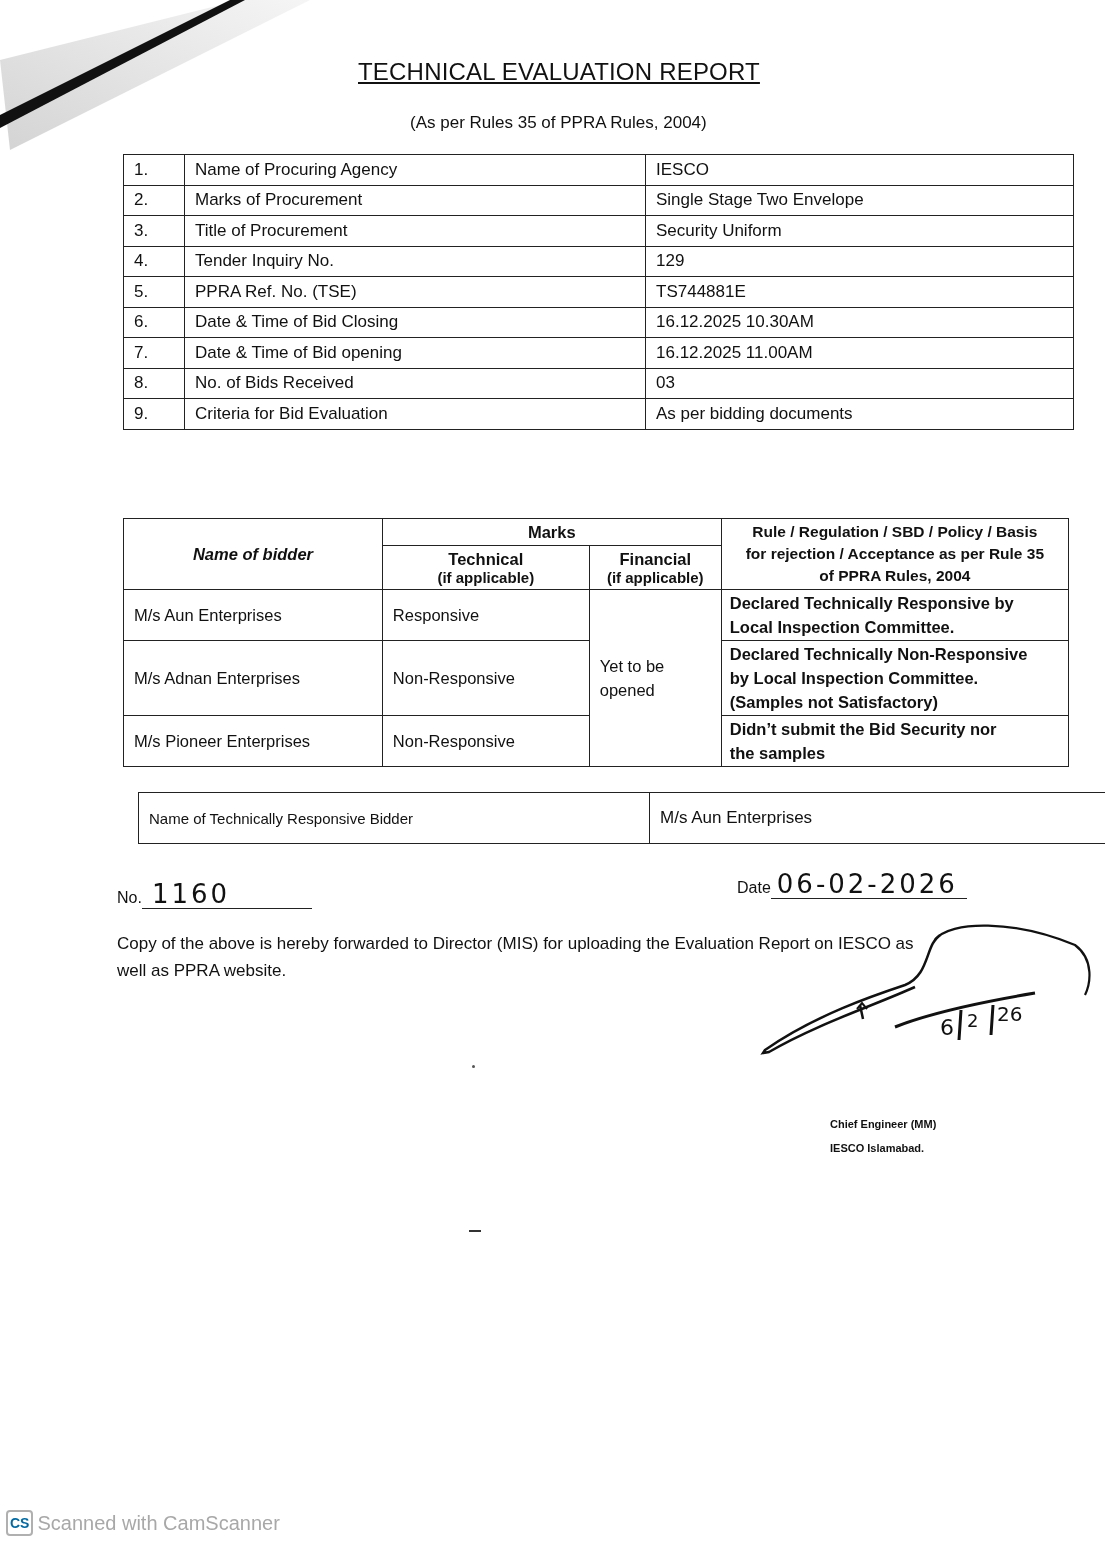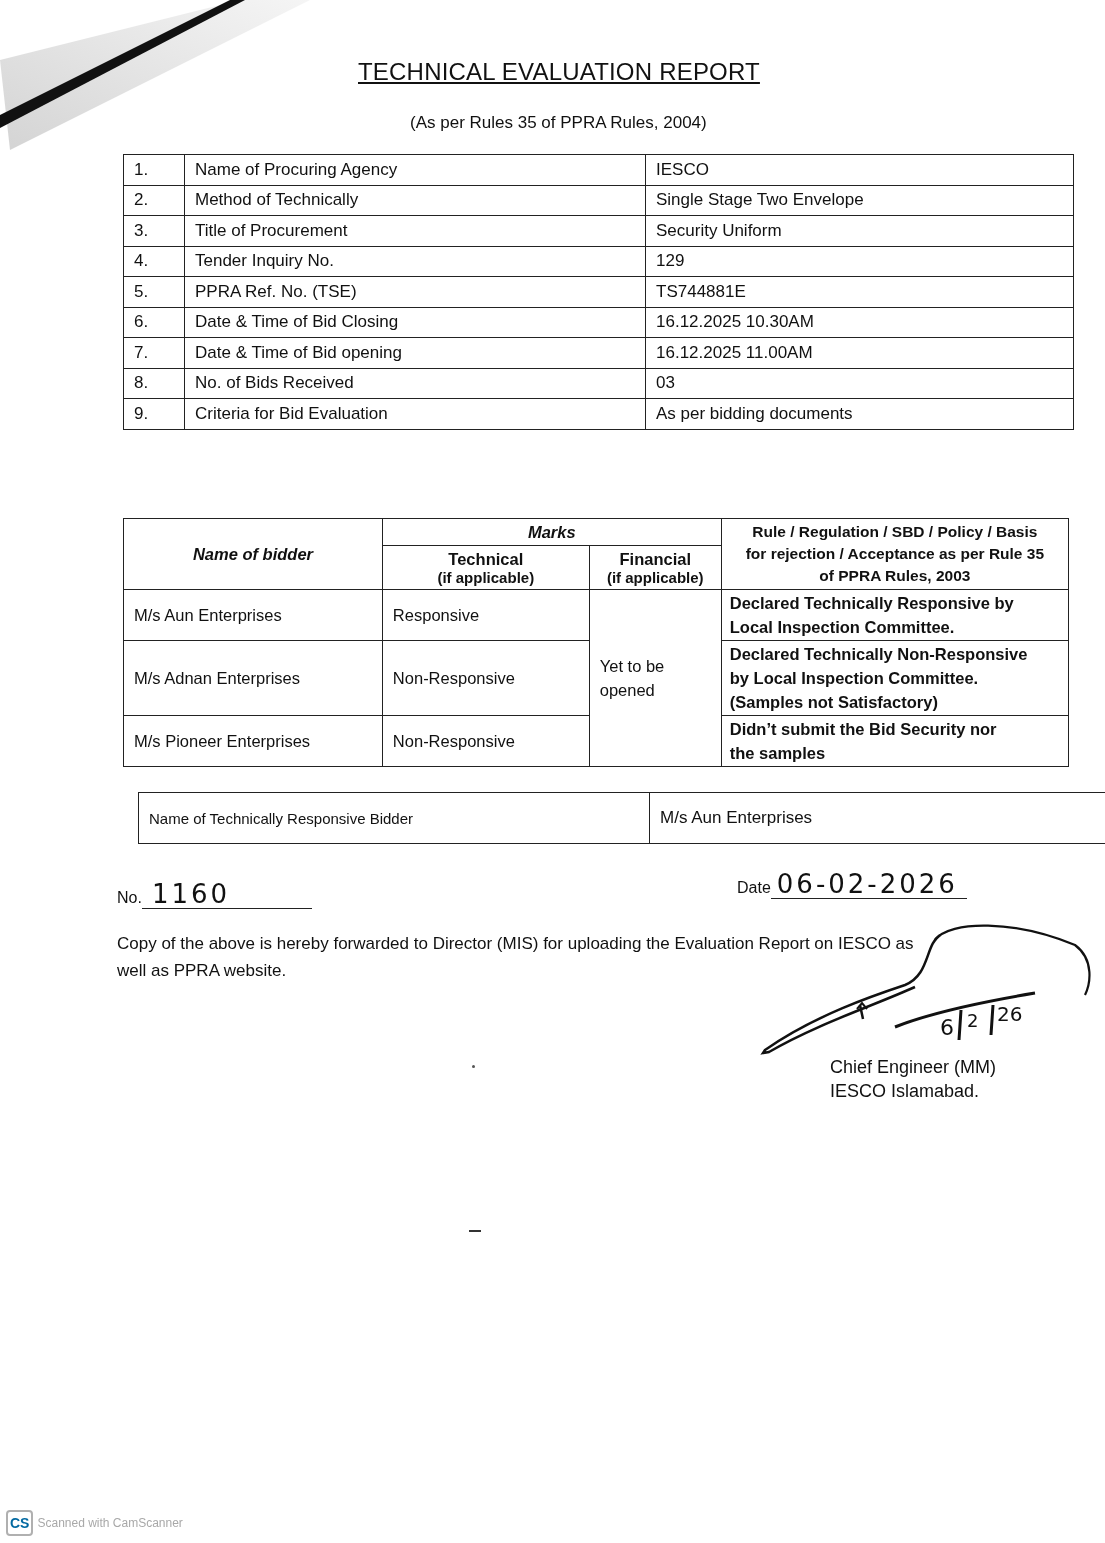--- a/index.html
+++ b/index.html
@@ -46,28 +46,28 @@
     display: inline-block; border-bottom: 1.5px solid #222;
     font-family: "DejaVu Sans", sans-serif; font-size: 26px; font-weight: normal;
     line-height: 28px; padding: 0 0 0 10px; letter-spacing: 3px; color: #111;
   }
   .no-line .fill { width: 160px; }
   .date-line { position: absolute; left: 737px; top: 870px; font-size: 16px; white-space: nowrap; }
   .date-line .fill { width: 190px; padding-left: 6px; }
   .fwd { position: absolute; left: 117px; top: 918px; width: 900px; font-size: 17px; line-height: 27px; margin-top: 12px; }
 
   .sig-svg { position: absolute; left: 755px; top: 915px; width: 350px; height: 150px; }
-  .sig-block { position: absolute; left: 830px; top: 1055px; font-size: 18px; font-weight: normal; line-height: 24px; }
+  .sig-block { position: absolute; left: 830px; top: 1112px; font-size: 11px; font-weight: bold; line-height: 24px; }
 
   .footer { position: absolute; left: 6px; top: 1510px; display: flex; align-items: center; gap: 4px; color: #a8a8a8; }
   .cs-icon {
     display: inline-block; border: 2px solid #b0b0b0; border-radius: 4px;
     font-weight: bold; font-size: 14px; padding: 3px 2px; line-height: 16px; color: #0369a1;
   }
-  .footer-text { font-size: 12px; }
+  .footer-text { font-size: 20px; }
   .speck { position: absolute; width: 3px; height: 3px; background: #555; border-radius: 50%; }
 </style>
 </head>
 <body>
 
 <svg class="shadow-streak" viewBox="0 0 360 160">
   <defs>
     <linearGradient id="g1" x1="0" y1="1" x2="1" y2="0">
       <stop offset="0" stop-color="#cfcfcf"></stop>
       <stop offset="1" stop-color="#f4f4f4"></stop>
@@ -82,21 +82,21 @@
 
 <table class="t1">
   <tbody>
     <tr>
       <td class="num">1.</td>
       <td class="lbl">Name of Procuring Agency</td>
       <td class="val">IESCO</td>
     </tr>
     <tr>
       <td class="num">2.</td>
-      <td class="lbl">Method of Technically</td>
+      <td class="lbl">Marks of Procurement</td>
       <td class="val">Single Stage Two Envelope</td>
     </tr>
     <tr>
       <td class="num">3.</td>
       <td class="lbl">Title of Procurement</td>
       <td class="val">Security Uniform</td>
     </tr>
     <tr>
       <td class="num">4.</td>
       <td class="lbl">Tender Inquiry No.</td>
@@ -127,25 +127,25 @@
       <td class="lbl">Criteria for Bid Evaluation</td>
       <td class="val">As per bidding documents</td>
     </tr>
   </tbody>
 </table>
 
 <table class="t2">
   <thead>
     <tr>
       <th rowspan="2" style="width:240px;font-style:italic;">Name of bidder</th>
-      <th colspan="2" style="height:22px;font-style:italic;">Marks</th>
+      <th colspan="2" style="height:22px;">Marks</th>
       <th rowspan="2" class="rule-h">
         <div>Rule / Regulation / SBD / Policy / Basis</div>
         <div>for rejection / Acceptance as per Rule 35</div>
-        <div>of PPRA Rules, 2003</div>
+        <div>of PPRA Rules, 2004</div>
       </th>
     </tr>
     <tr>
       <th style="width:190px;">
         <div>Technical</div>
         <div class="sub">(if applicable)</div>
       </th>
       <th style="width:118px;">
         <div>Financial</div>
         <div class="sub">(if applicable)</div>

